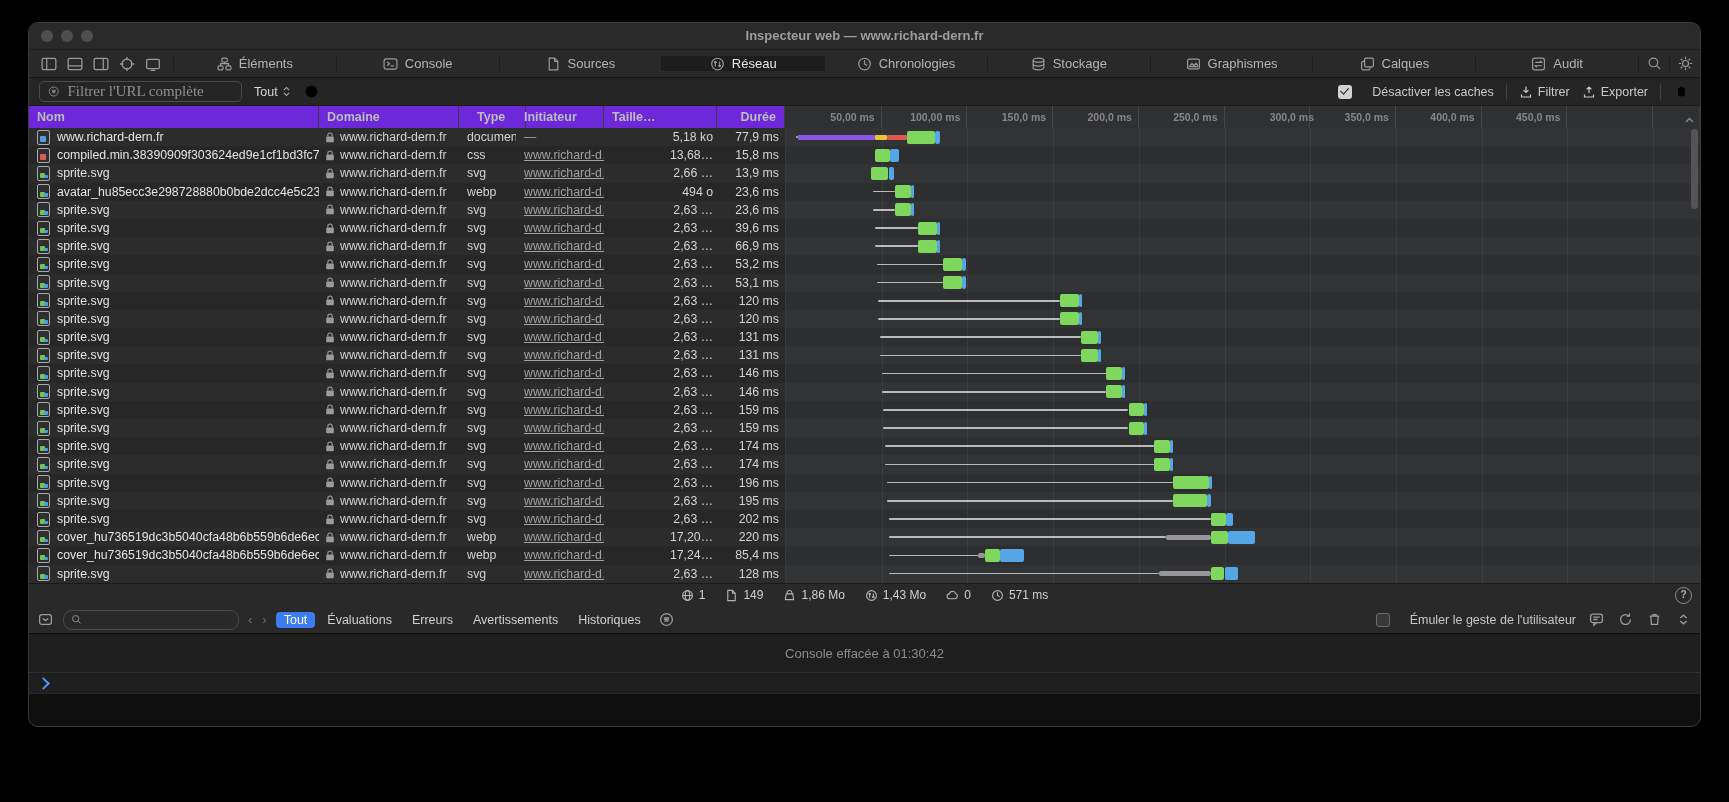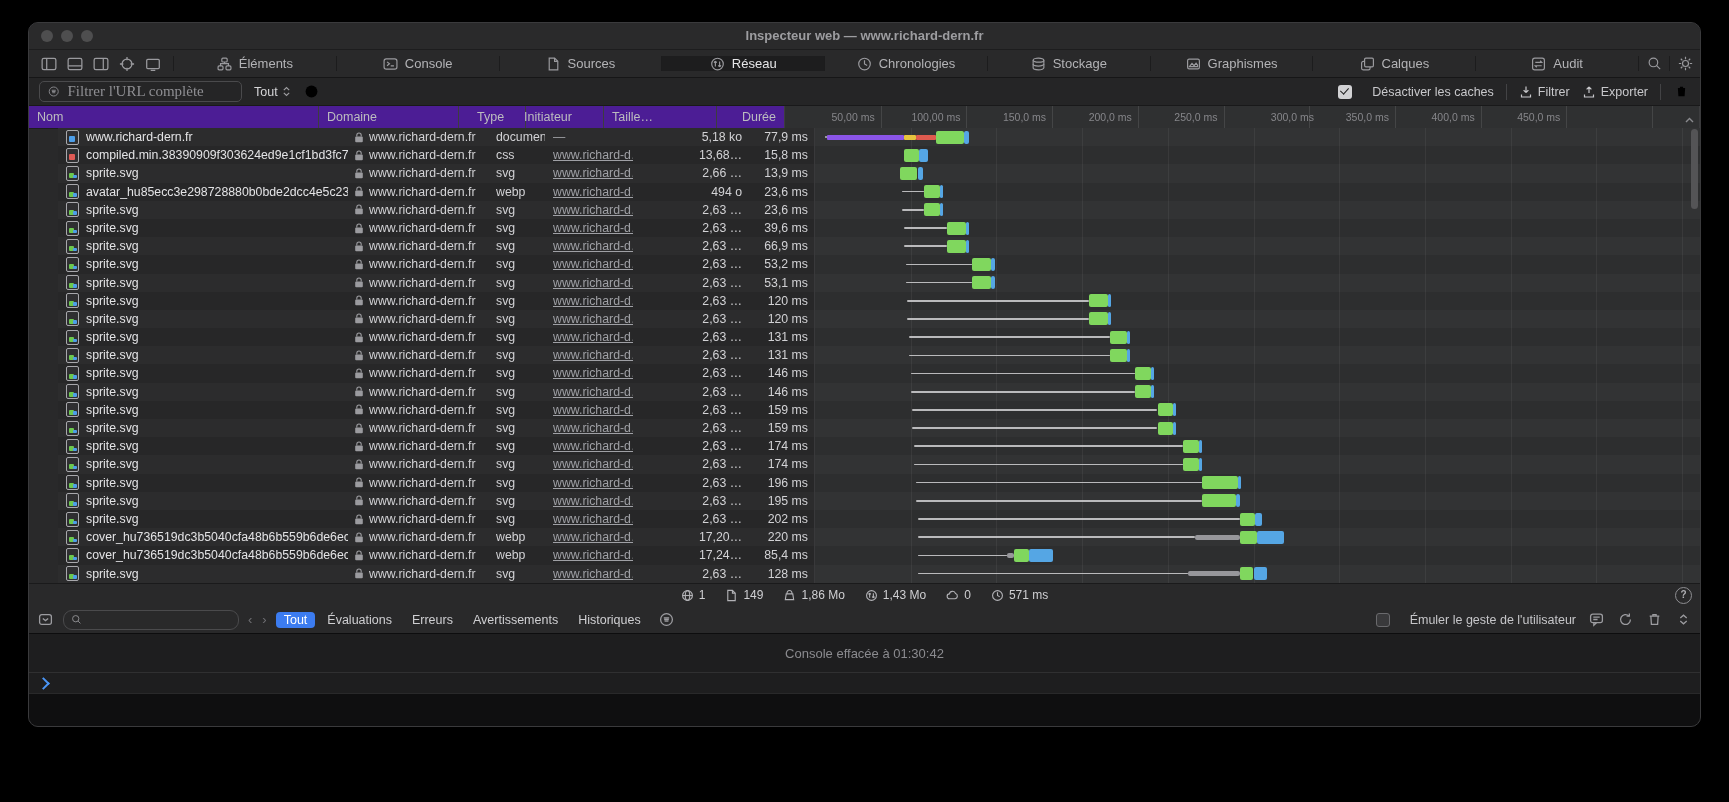--- a/index.html
+++ b/index.html
@@ -41,39 +41,39 @@
   .checkrow{display:flex;align-items:center;gap:20px;}
   .cb{width:14px;height:14px;border-radius:3px;box-sizing:border-box;position:relative;}
   .cb.checked{background:#d2d2d4;}
   .cb.checked:after{content:"";position:absolute;left:4px;top:1.5px;width:4px;height:7px;
     border:solid #222;border-width:0 1.8px 1.8px 0;transform:rotate(42deg);}
   .cb.unchecked{background:#39393b;border:1px solid #6a6a6d;}
   .netaction{display:flex;align-items:center;gap:5px;color:#c8c8cb;}
   .netaction svg,.checkrow svg{width:14px;height:14px;stroke:currentColor;fill:none;stroke-width:1.2;}
   
   .tablewrap{position:relative;flex:0 0 auto;height:477px;}
-  .thead{position:absolute;left:0;top:0;right:0;height:22px;background:#4c1d95;border-bottom:1px solid #1d1d1e;
-    font-size:12.5px;color:#bcbcbf;}
+  .thead{position:absolute;left:0;top:0;right:0;height:22px;background:#6d28d9;border-bottom:1px solid #1d1d1e;
+    font-size:12.5px;color:#bcbcbf;font-weight:bold;}
   .thead .hc{position:absolute;top:0;height:22px;line-height:22px;box-sizing:border-box;
     border-right:1px solid #3d3d3f;padding:0 8px;white-space:nowrap;overflow:hidden;}
   .hname{left:0;width:290px;}
   .hdomain{left:290px;width:140px;}
   .htype{left:440px;width:57px;}
   .hinit{left:487px;width:88px;}
   .hsize{left:575px;width:113px;}
   .hdur{left:688px;width:68px;text-align:right;}
   .hruler{left:756px;right:0;border-right:none;background:#2f3031;padding:0;}
   .rlabel{position:absolute;top:0;height:22px;line-height:22px;font-size:10.5px;color:#86868a;
     width:70px;text-align:right;}
   .rulergrid{position:absolute;inset:0;
     background-image:repeating-linear-gradient(90deg,transparent 0 84.71px,rgba(255,255,255,0.10) 84.71px 85.71px);
     background-position-x:11px;}
   .scrollup{position:absolute;right:4px;top:5px;width:11px;height:11px;color:#8a8a8e;}
   .scrollup svg{width:11px;height:11px;stroke:currentColor;fill:none;stroke-width:1.4;}
-  .rows{position:absolute;left:0;top:22px;right:0;bottom:0;overflow:hidden;margin-left:29px;}
+  .rows{position:absolute;left:0;top:22px;right:0;bottom:0;overflow:hidden;}
   .row{position:relative;height:18.2px;display:flex;font-size:12.3px;color:#d2d2d5;}
   .row.odd{background:#2c2c2d;}
   .row.even{background:#272728;}
   .c{white-space:nowrap;overflow:hidden;box-sizing:border-box;line-height:18.2px;}
   .c.name{width:290px;padding-left:8px;display:flex;align-items:center;gap:7px;color:#e3e3e5;}
   .c.name .nm{overflow:hidden;text-overflow:clip;}
   .c.domain{width:140px;display:flex;align-items:center;gap:5px;padding-left:6px;}
   .c.type{width:57px;padding-left:8px;}
   .c.init{width:88px;padding-left:8px;color:#9fa0a5;}
   .c.init.link{text-decoration:underline;}

